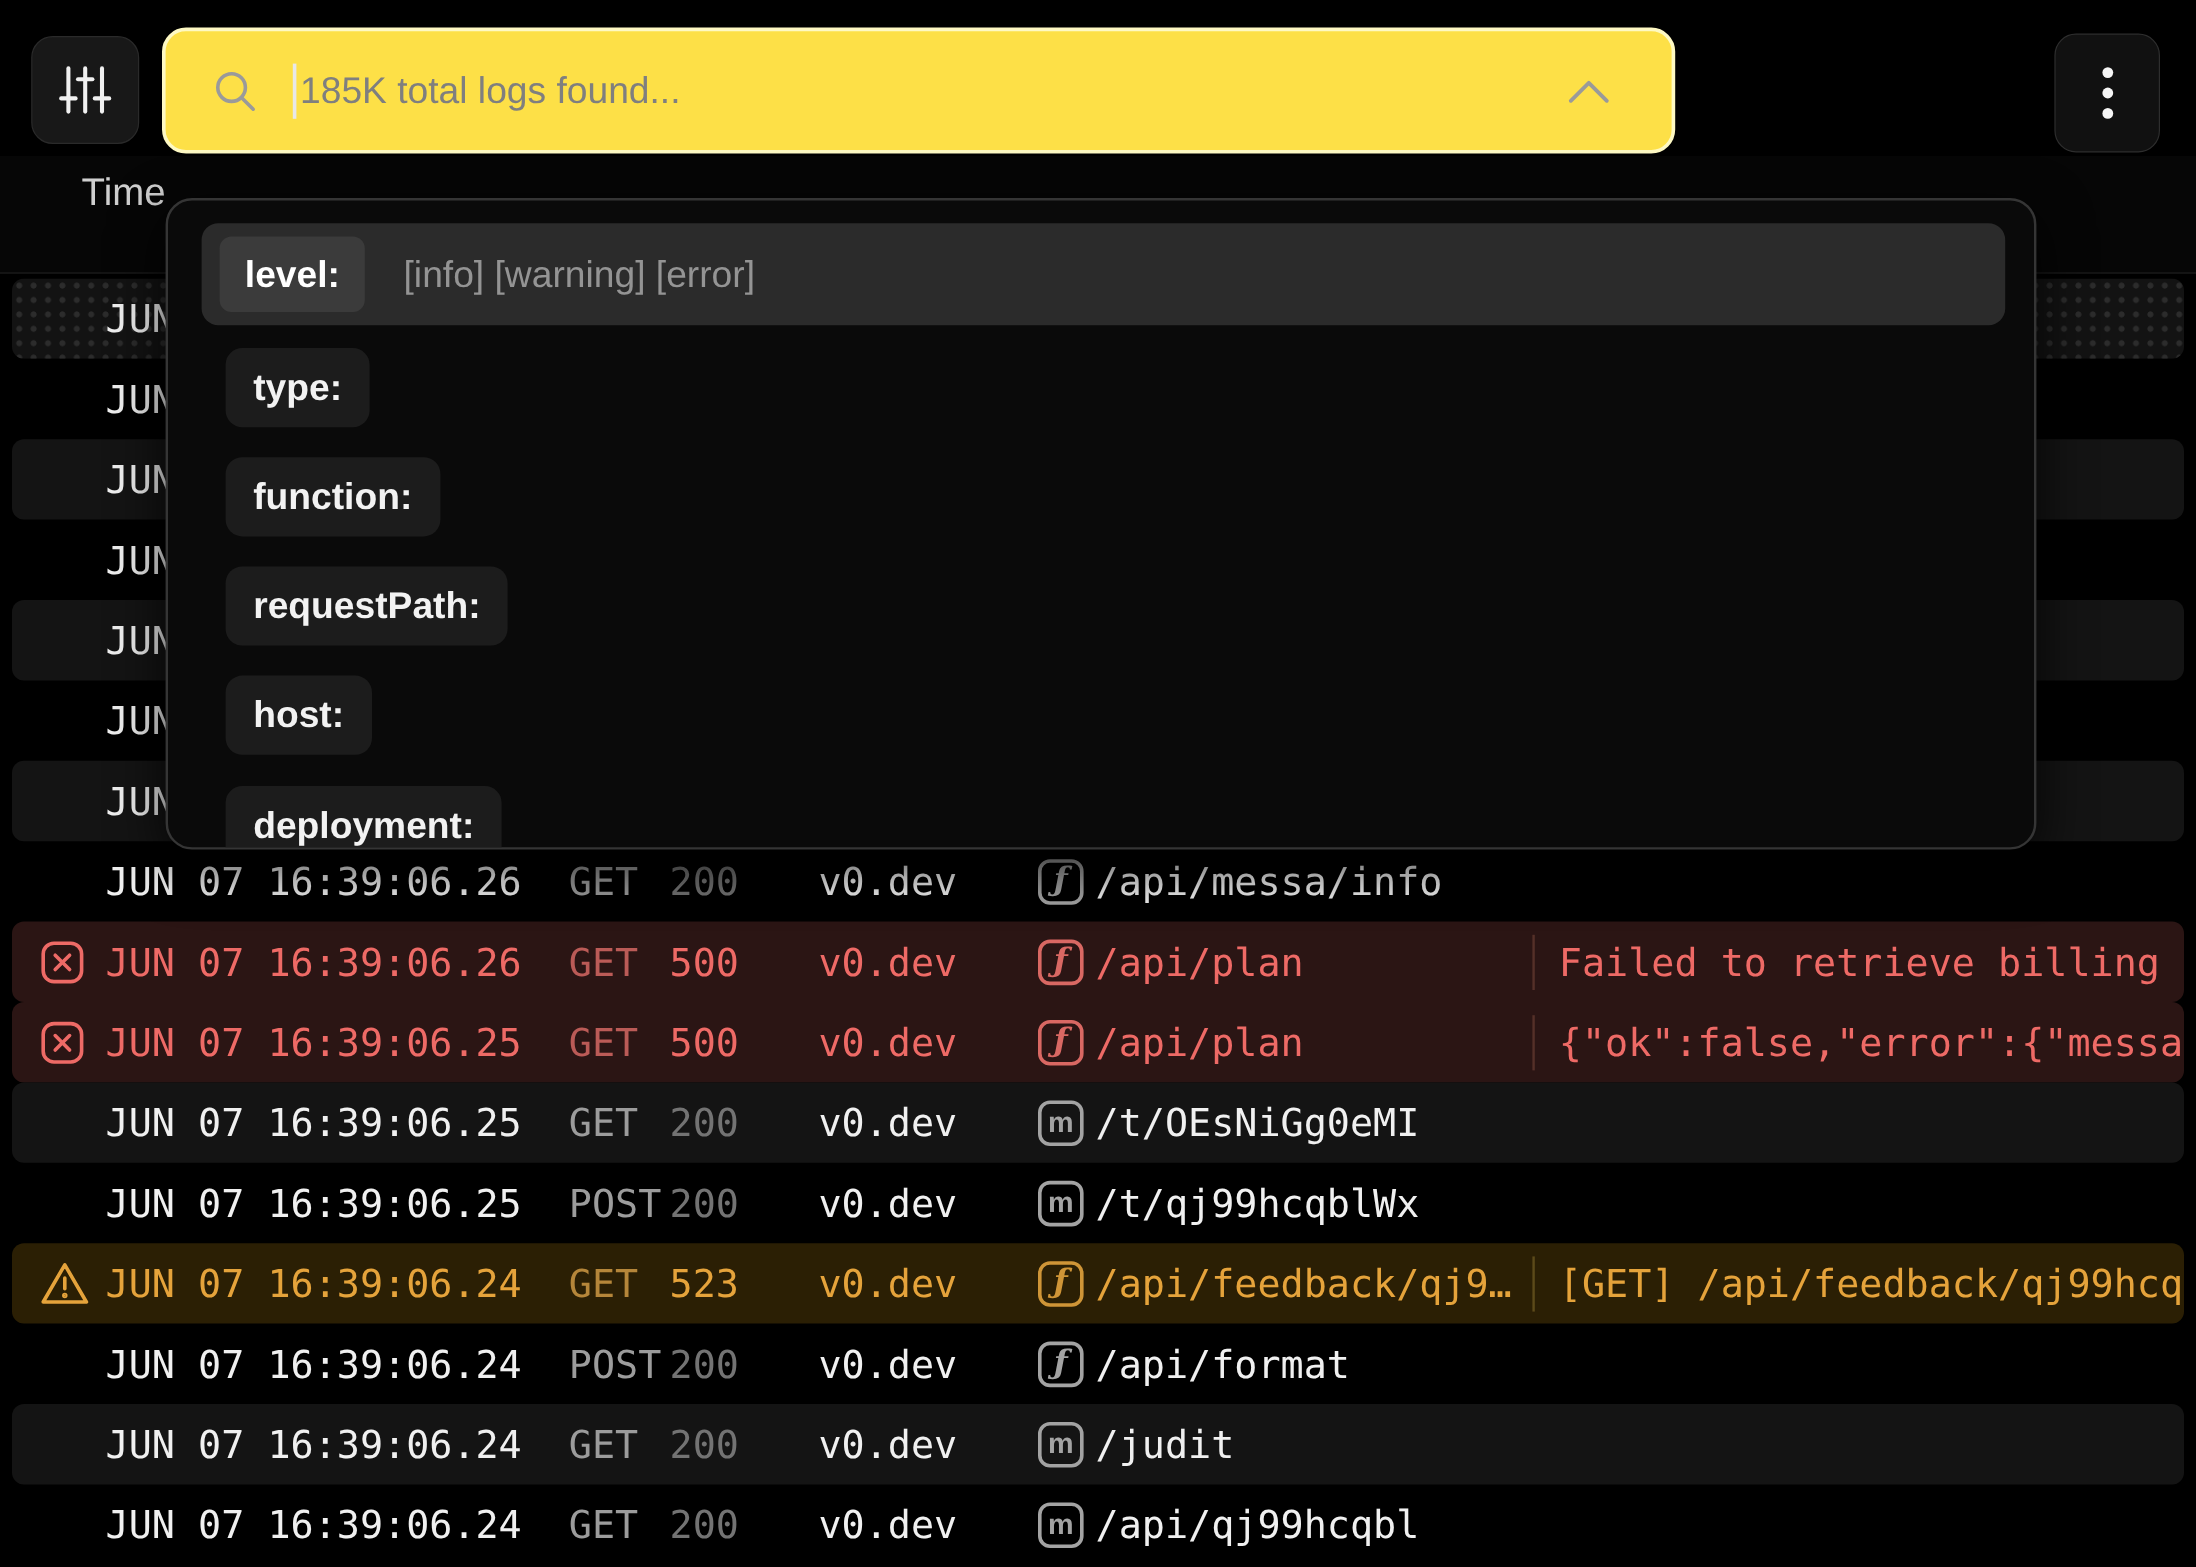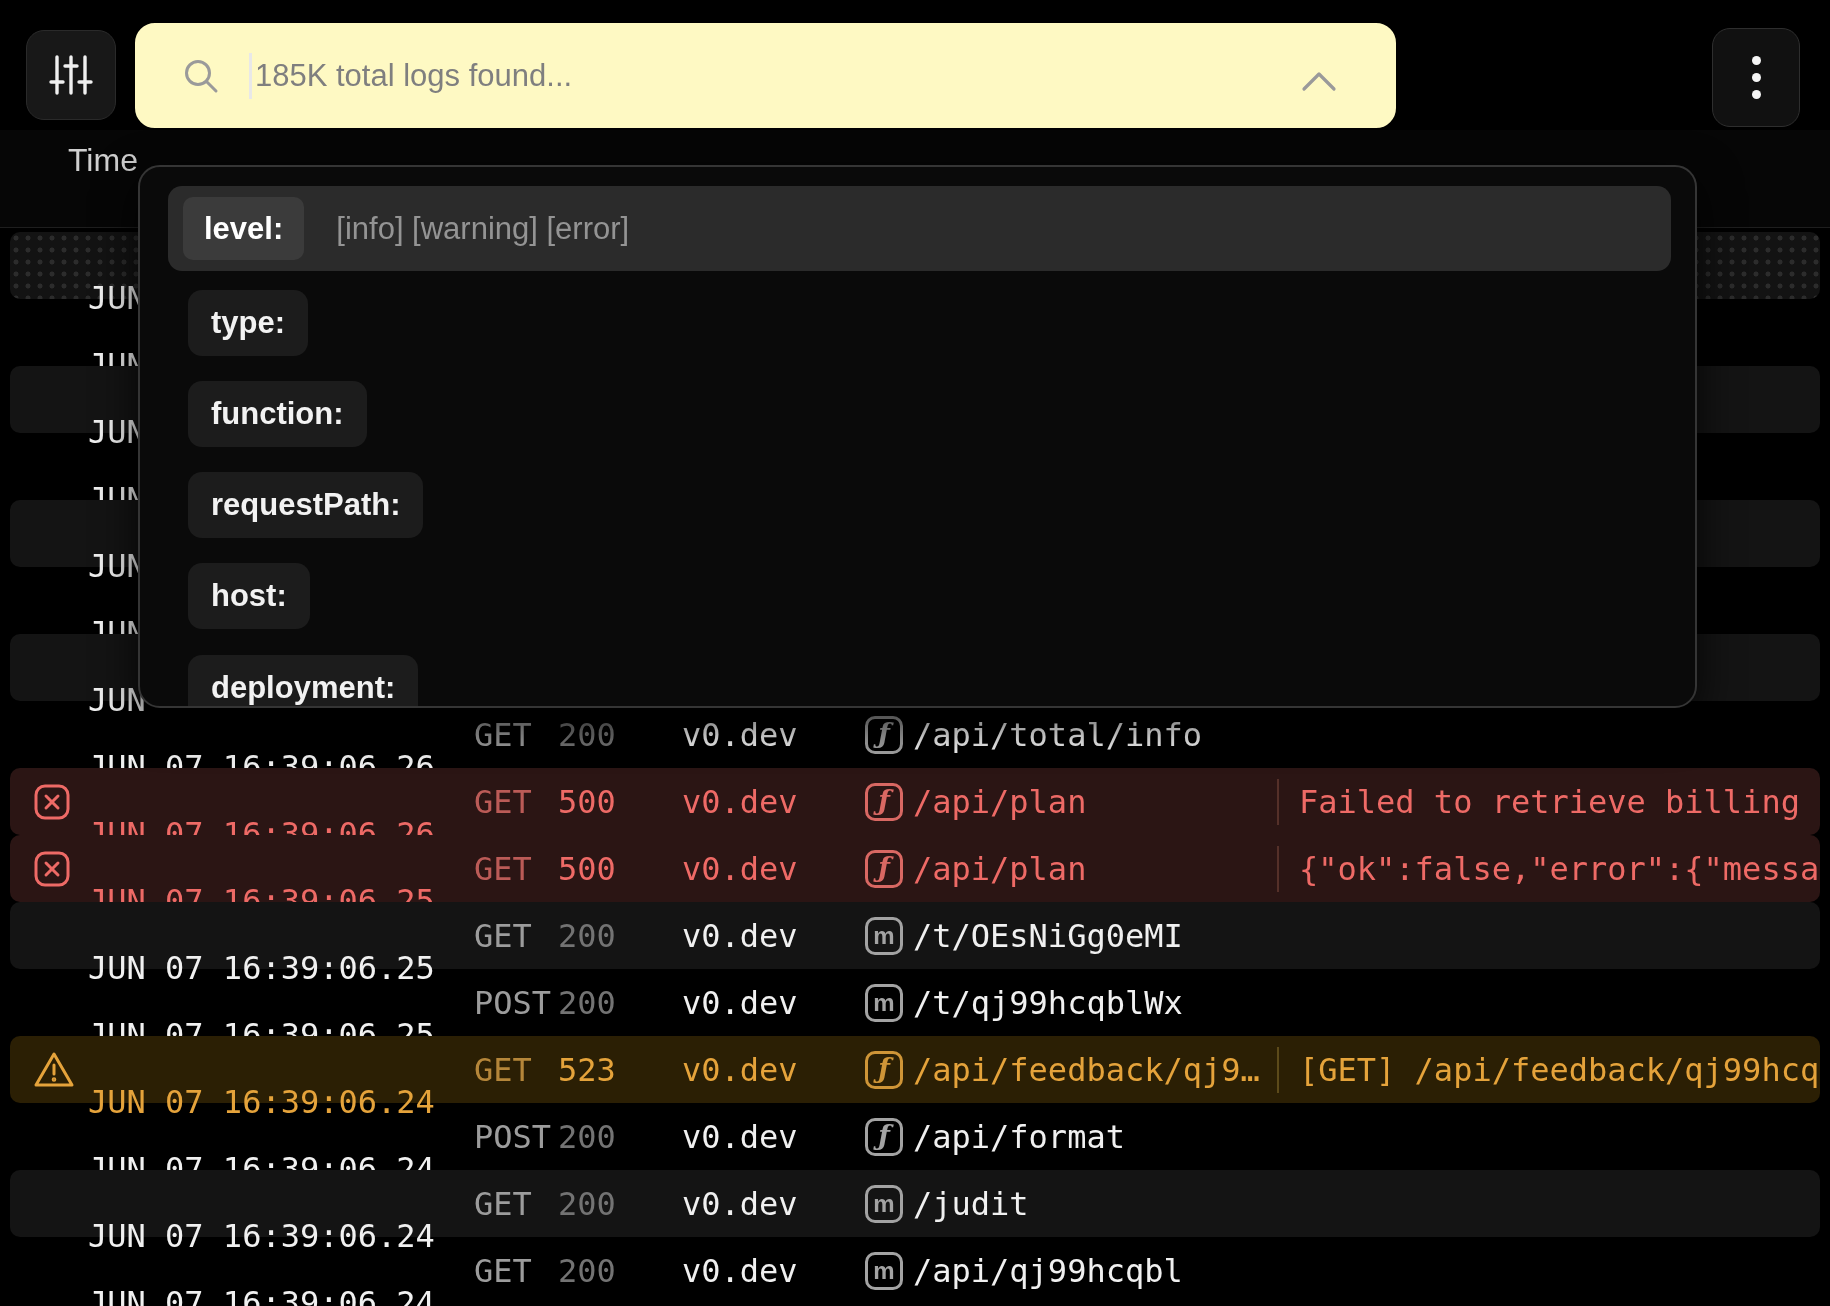--- a/index.html
+++ b/index.html
@@ -11,21 +11,21 @@
   }
 
   
   .filter-btn {
     position:absolute; left:26px; top:30px; width:90px; height:90px;
     background:#181818; border:1px solid #2a2a2a; border-radius:18px;
     display:flex; align-items:center; justify-content:center;
   }
   .search-bar {
     position:absolute; left:135px; top:23px; width:1261px; height:105px;
-    background:#fef9c3; border:8px solid #fef9c3; border-radius:20px;
+    background:#fde047; border:3px solid #fef9c3; border-radius:20px;
     display:flex; align-items:center;
   }
   .search-bar .mag { margin-left:38px; flex:0 0 auto; display:flex; }
   .caret { width:3px; height:46px; background:#e8e8e8; margin-left:28px; }
   .placeholder { color:#7f7f7f; font-size:31px; margin-left:3px; white-space:nowrap; }
   .search-bar .chev { position:absolute; right:48px; top:36px; }
   .kebab-btn {
     position:absolute; left:1712px; top:28px; width:88px; height:99px;
     background:#111; border:1px solid #2e2e2e; border-radius:18px;
     display:flex; flex-direction:column; align-items:center; justify-content:center; gap:7px;
@@ -41,21 +41,21 @@
     position:absolute; left:68px; top:12px; font-size:32px; color:#cfcfcf;
   }
 
   
   .rows { position:absolute; left:0; top:232px; width:1830px; }
   .row {
     position:relative; height:67px; margin:0 10px; border-radius:10px;
     font-family:"DejaVu Sans Mono", monospace; font-size:32px; color:#f0f0f0;
   }
   .row .c { position:absolute; top:50%; transform:translateY(-50%); white-space:nowrap; }
-  .row .time   { left:78px;margin-top:32px;  }
+  .row .time   { left:78px;  }
   .row .method { left:464px; color:#9c9c9c; }
   .row .status { left:548px; color:#737373; }
   .row .host   { left:672px; }
   .row .src    { left:855px; color:#a3a3a3; }
   .row .path   { left:903px; }
   .row .msg {
     left:1267px; width:571px; height:46px; overflow:hidden;
     border-left:2px solid #3a3a3a; padding-left:20px;
     display:flex; align-items:center; white-space:nowrap;
   }
@@ -182,21 +182,21 @@
     </div>
 
     <div class="row">
       <span class="c time">JUN 07 16:39:06.26</span>
       <span class="c method">GET</span>
       <span class="c status">200</span>
       <span class="c host">v0.dev</span>
       <span class="c src">
           <span class="srcbox fn">ƒ</span>
         </span>
-      <span class="c path">/api/total/info</span>
+      <span class="c path">/api/messa/info</span>
 
     </div>
 
     <div class="row error">
       <span class="lvl-icon">
         <svg width="40" height="40" viewBox="0 0 40 40" fill="none" stroke="#ee6a66" stroke-width="3" stroke-linecap="round">
           <rect x="4" y="4" width="32" height="32" rx="9"></rect>
           <line x1="14" y1="14" x2="26" y2="26"></line>
             <line x1="26" y1="14" x2="14" y2="26"></line>
         </svg>

